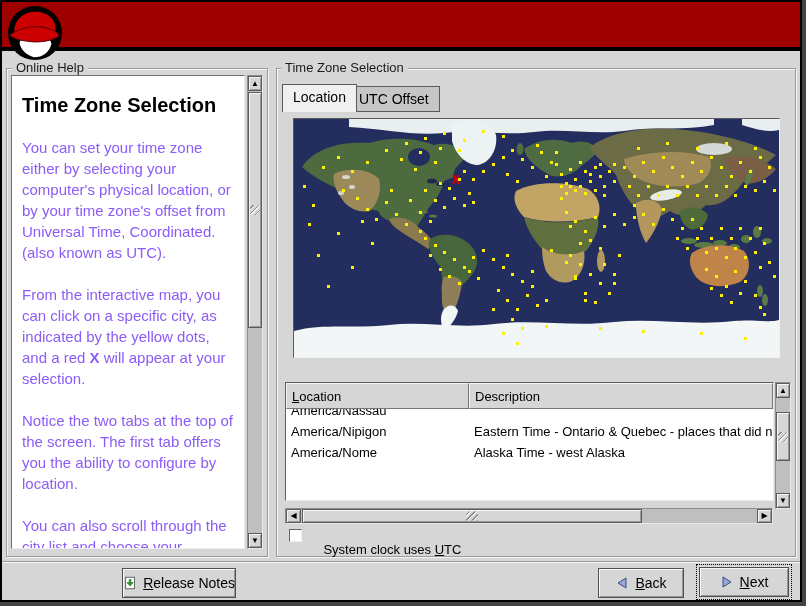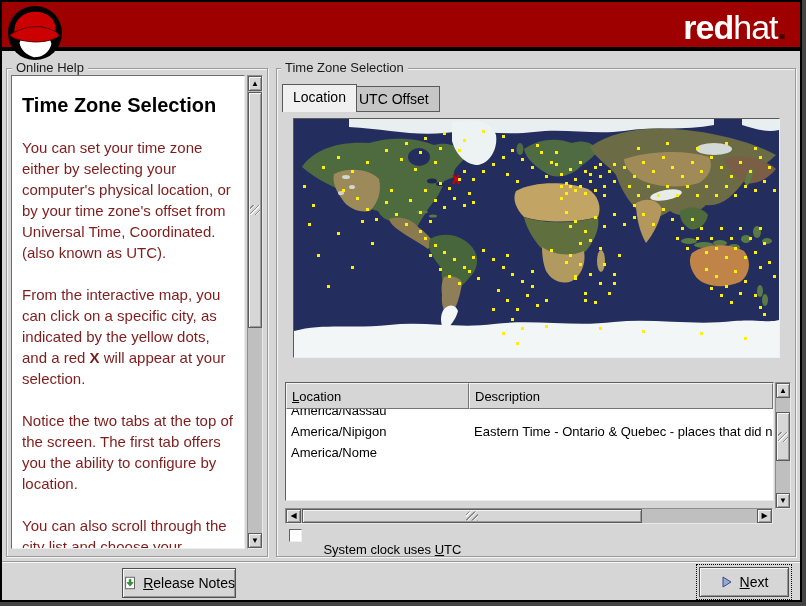--- a/index.html
+++ b/index.html
@@ -15,21 +15,21 @@
 
   
   .frame{position:absolute;border:1px solid #9a9a9a;box-shadow:1px 1px 0 #f4f4f4, inset 1px 1px 0 #f4f4f4;}
   .frame-label{position:absolute;font-size:13px;color:#1a1a1a;background:#d6d6d6;padding:0 4px;z-index:3;}
 
   
   .help-viewport{position:absolute;left:4px;top:6px;width:234px;height:474px;background:#fff;
     border:1px solid #6e6e6e;border-right-color:#efefef;border-bottom-color:#efefef;overflow:hidden;}
   .help-inner{padding:4px 10px;}
   .help-inner h1{font-size:20px;margin:14px 0 20px 0;color:#000;}
-  .help-inner p{font-size:15px;line-height:21px;margin:0 0 21px 0;color:#7f1d1d;}
+  .help-inner p{font-size:15px;line-height:21px;margin:0 0 21px 0;color:#8b5cf6;}
 
   
   .sb{position:absolute;background:#bfbfbf;border:1px solid #8e8e8e;border-right-color:#e9e9e9;border-bottom-color:#e9e9e9;}
   .sb-btn{position:absolute;background:#d6d6d6;border:1px solid #5c5c5c;
     box-shadow:inset 1px 1px 0 #f6f6f6, inset -1px -1px 0 #999;
     display:flex;align-items:center;justify-content:center;font-size:8px;color:#000;line-height:1;}
   .sb-thumb{position:absolute;background:#d6d6d6;border:1px solid #5c5c5c;
     box-shadow:inset 1px 1px 0 #f6f6f6, inset -1px -1px 0 #999;}
   .grip{position:absolute;left:50%;top:50%;width:10px;height:10px;transform:translate(-50%,-50%);
     background:repeating-linear-gradient(135deg,transparent 0 2px,#8b8b8b 2px 3px,#f4f4f4 3px 4px);}
@@ -84,23 +84,20 @@
 
 <div class="window">
 
   <div class="banner"></div>
   <svg class="shadowman" viewBox="0 0 60 60">
     <circle cx="30" cy="30" r="28" fill="#000"></circle>
     <path d="M14,40 C17,32 25,29 31,31 C39,29 45,33 47,41 C45,50 38,55 29,55 C21,53 15,47 14,40 Z" fill="#fff"></path>
     <path d="M9,31 C7,18 17,8 30,8 C43,8 53,16 51,29 C43,24 36,22 28,24 C20,24 13,27 9,31 Z" fill="#cc0000"></path>
     <path d="M4,32 C14,25 28,22 38,24 C48,26 54,29 55,33 C48,38 36,40 26,39 C16,38 7,36 4,32 Z" fill="#cc0000" stroke="#5a0000" stroke-width="1"></path>
   </svg>
-  <div class="wordmark">
-    <span class="wm-bold">red</span><span>hat</span><span class="wm-dot">.</span>
-  </div>
 
   <span class="frame-label" style="left:10px;top:58px;">Online Help</span>
   <div class="frame" style="left:4px;top:66px;width:262px;height:489px;">
     <div class="help-viewport">
       <div class="help-inner">
         <h1>Time Zone Selection</h1>
         <div>
             <p><span>You can set your time zone either by selecting your computer's physical location, or by your time zone's offset from Universal Time, Coordinated. (also known as UTC).</span></p>
             <p><span>From the interactive map, you can click on a specific city, as indicated by the yellow dots, and a red </span><b>X</b><span> will appear at your selection.</span></p>
             <p><span>Notice the two tabs at the top of the screen. The first tab offers you the ability to configure by location.</span></p>
@@ -425,20 +422,21 @@
         <div class="trow">
           <div class="cell loc">America/Nassau</div>
           <div class="cell desc"></div>
         </div>
         <div class="trow">
           <div class="cell loc">America/Nipigon</div>
           <div class="cell desc">Eastern Time - Ontario &amp; Quebec - places that did not observe DST 1967-1973</div>
         </div>
         <div class="trow">
           <div class="cell loc">America/Nome</div>
+          <div class="cell desc">Alaska Time - west Alaska</div>
         </div>
       </div>
   </div>
 
   <div class="sb" style="left:773px;top:380px;width:16px;height:127px;">
     <div class="sb-btn" style="left:0;top:0;width:14px;height:15px;">▲</div>
     <div class="sb-thumb" style="left:0;top:29px;width:14px;height:49px;">
         <span class="grip"></span>
       </div>
     <div class="sb-btn" style="left:0;bottom:0;width:14px;height:15px;">▼</div>
@@ -461,20 +459,26 @@
 
 
   <div class="btn" style="left:120px;width:114px;">
     <svg width="16" height="16" viewBox="0 0 16 16">
       <rect x="3" y="1.5" width="10" height="13" fill="#fdfdfd" stroke="#555" stroke-width="1"></rect>
       <path d="M7,4 L9,4 L9,7.5 L11.5,7.5 L8,11.5 L4.5,7.5 L7,7.5 Z" fill="#2d9e2d" stroke="#145c14" stroke-width="0.6"></path>
     </svg>
     <span class="lbl"><span></span><span class="mn">R</span><span>elease Notes</span></span>
   </div>
 
+  <div class="btn" style="left:596px;width:86px;">
+    <svg width="14" height="14" viewBox="0 0 14 14">
+      <polygon points="11,2 3,7 11,12" fill="#98a7d7" stroke="#3c4c84" stroke-width="1"></polygon>
+    </svg>
+    <span class="lbl"><span></span><span class="mn">B</span><span>ack</span></span>
+  </div>
 
   <div class="focus-ring">
     <div class="btn" style="width:90px;">
       <svg width="14" height="14" viewBox="0 0 14 14">
         <polygon points="3,2 11,7 3,12" fill="#98a7d7" stroke="#3c4c84" stroke-width="1"></polygon>
       </svg>
       <span class="lbl"><span></span><span class="mn">N</span><span>ext</span></span>
     </div>
   </div>
 

